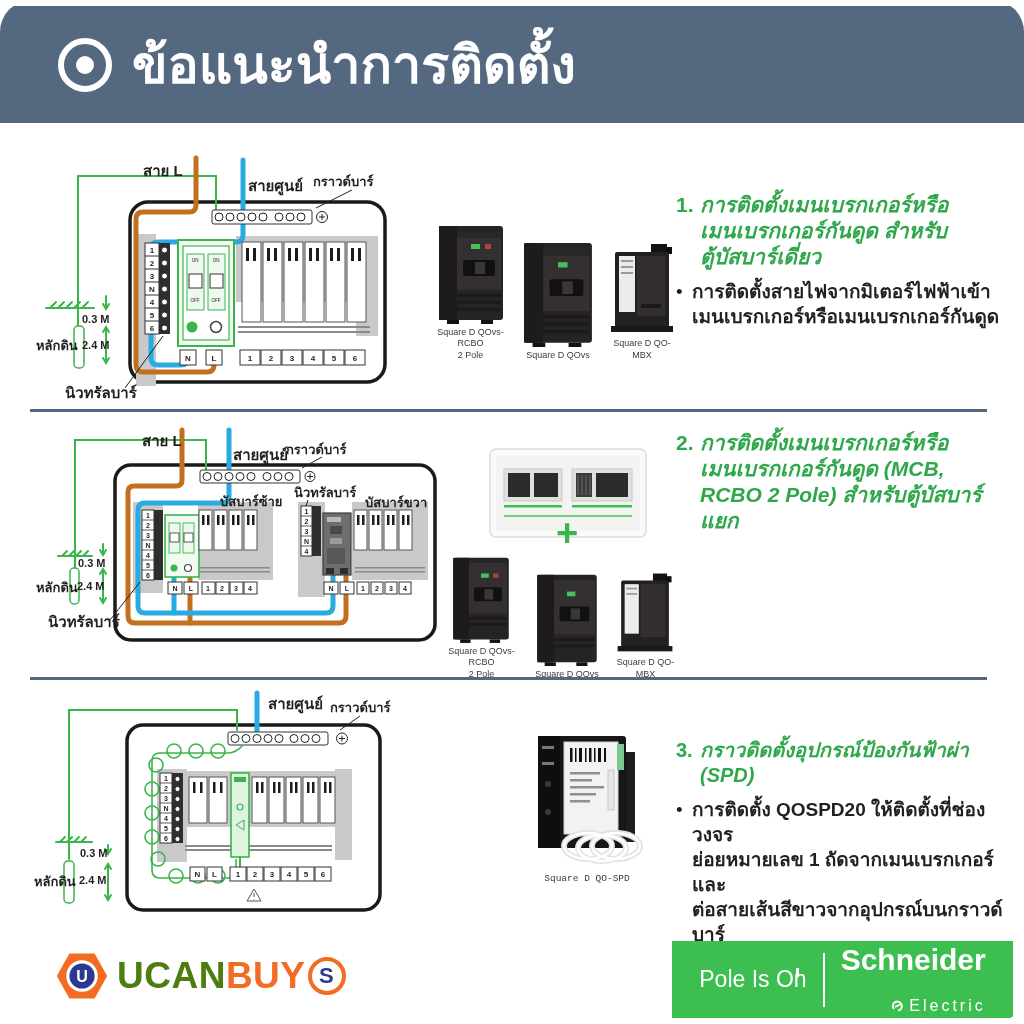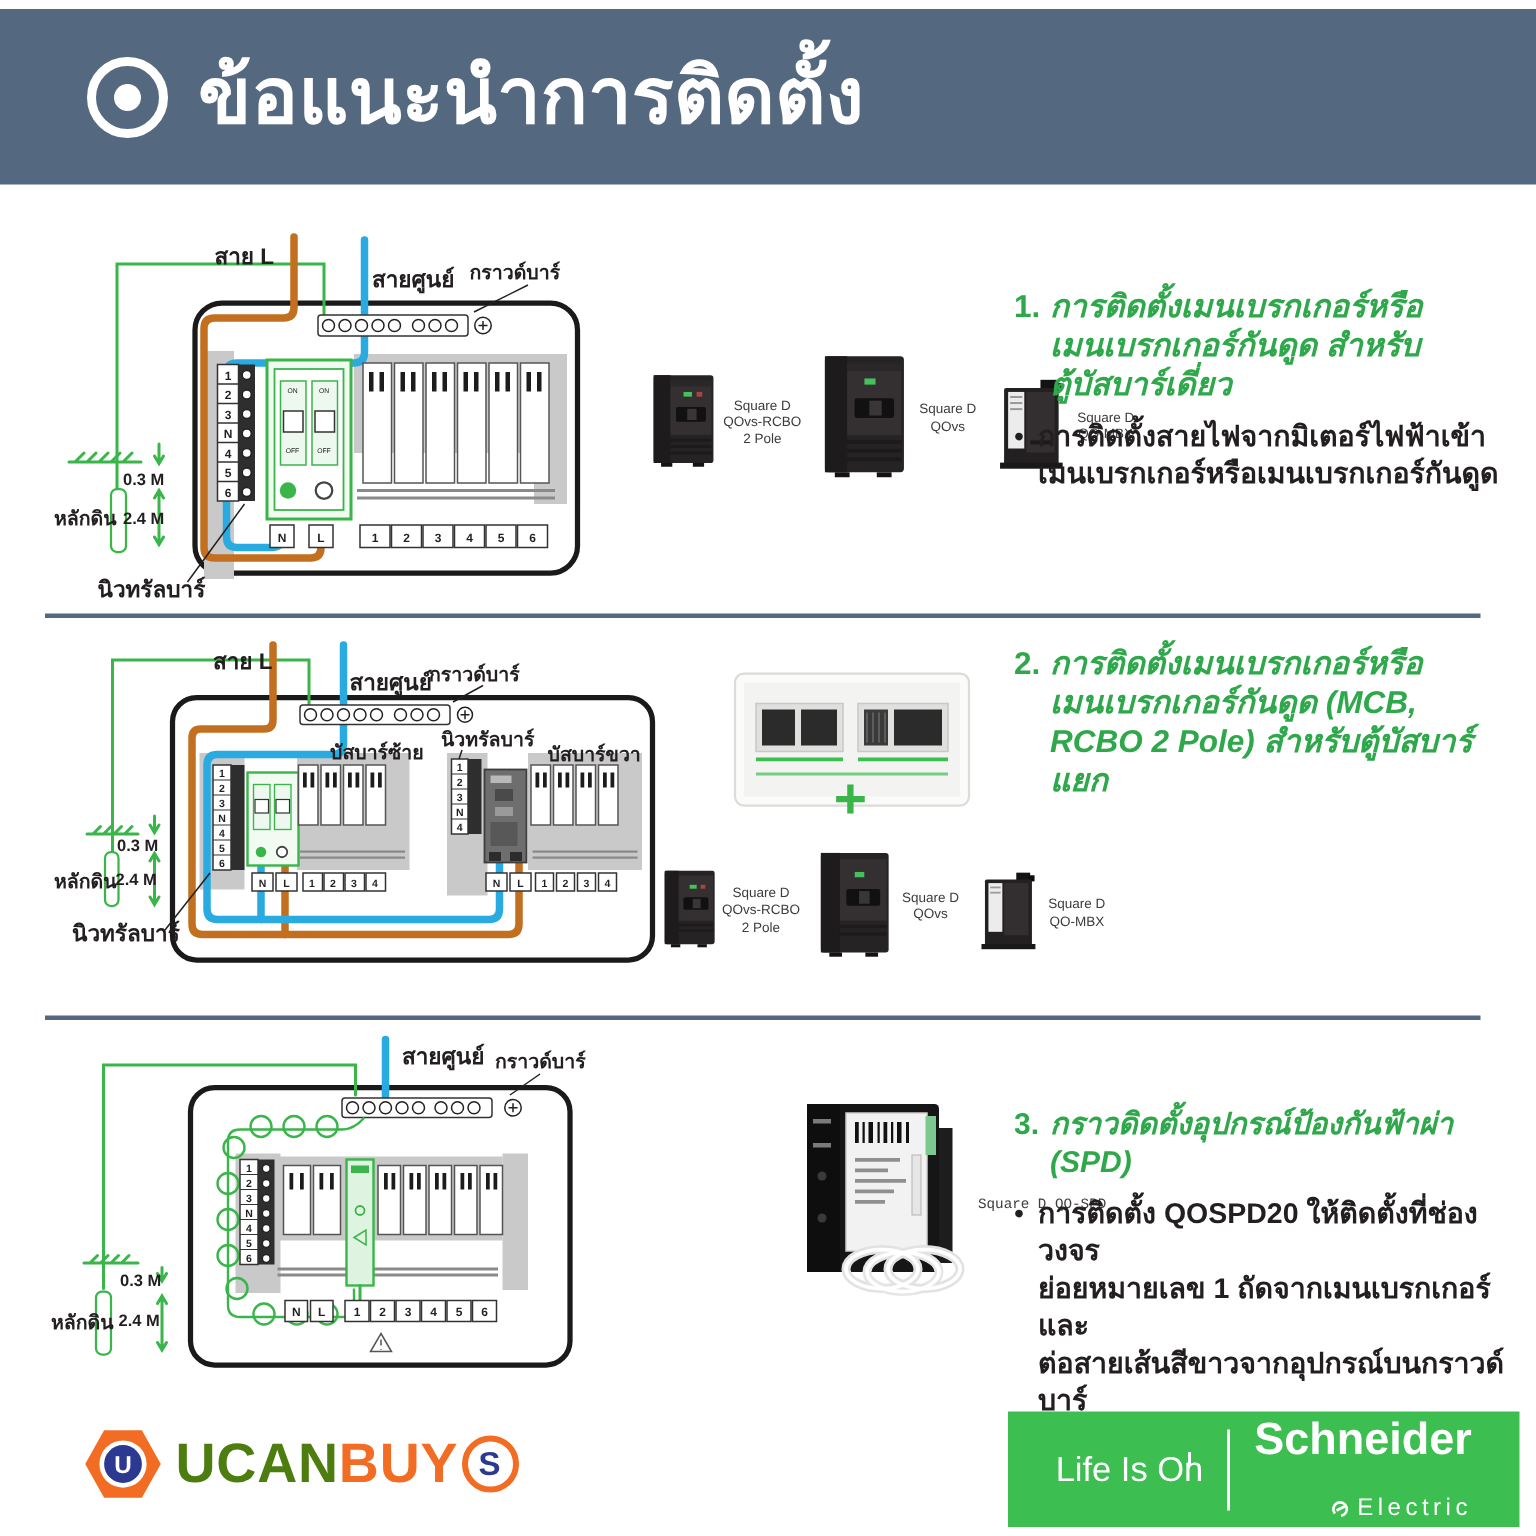--- a/index.html
+++ b/index.html
@@ -1,17 +1,17 @@
 <!DOCTYPE html>
 <html><head>
 <meta charset="utf-8">
 <style>
   html,body{margin:0;padding:0;background:#fff;}
   .page{position:relative;width:1024px;height:1024px;background:#fff;overflow:hidden;
-        font-family:"Liberation Sans",sans-serif;color:#231F20;}
+        font-family:"Liberation Sans",sans-serif;color:#231F20;border-radius:32px;}
   .abs{position:absolute;}
 
   
   .header{position:absolute;left:0;top:6px;width:1024px;height:117px;background:#54687F;
           display:flex;align-items:center;padding-left:58px;box-sizing:border-box;}
   .target{width:42px;height:42px;border:6px solid #fff;border-radius:50%;
           display:flex;align-items:center;justify-content:center;flex:0 0 auto;}
   .target::after{content:"";width:18px;height:18px;background:#fff;border-radius:50%;}
   .page-title{color:#fff;font-size:52px;font-weight:bold;margin-left:20px;line-height:1;}
 
@@ -46,21 +46,21 @@
   .cell{fill:#fff;stroke:#333;stroke-width:1;}
   .screwcol{fill:#2e2e2e;}
   .screw{fill:#fff;stroke:#222;stroke-width:1;}
   .brk{fill:#fff;stroke:#555;stroke-width:1;}
   .brkslot{fill:#1c1c1c;}
   .rail{fill:#8a8a8a;}
   .ptr{stroke:#231F20;stroke-width:1;fill:none;}
 
   
   .products{position:absolute;display:flex;align-items:flex-end;gap:8px;}
-  .product{display:flex;flex-direction:row;align-items:center;}
+  .product{display:flex;flex-direction:column;align-items:center;}
   .prod-label{margin-top:3px;font-size:9px;color:#3C3C3C;text-align:center;white-space:pre-line;line-height:1.25;}
   .plus-sign{position:absolute;color:#3AB54A;font-size:38px;font-weight:bold;line-height:1;}
 
   
   .divider{position:absolute;left:30px;width:957px;height:3px;background:#54687F;}
 
   
   .ucanbuy{position:absolute;left:55px;top:948px;display:flex;align-items:center;}
   .ucb-word{font-size:37px;font-weight:bold;letter-spacing:.5px;margin-left:8px;display:flex;align-items:center;}
   .ucb-navy{color:#4d7c0f;}
@@ -717,21 +717,21 @@
       <span class="ucb-navy">UCAN</span>
         <span class="ucb-orange">BUY</span>
       <span class="ucb-badge">
           <span>S</span>
         </span>
     </div>
   </div>
 
   <div class="se-banner">
     <div class="se-tag">
-      <span>Life Is On</span>
+      <span>Pole Is On</span>
       <span class="power-tick"></span>
     </div>
     <div class="se-div"></div>
     <div class="se-brand">
       <span class="se-name">Schneider</span>
       <span class="se-sub">
         <svg width="14" height="14" viewBox="0 0 14 14">
           <path d="M3 10 A4.5 4.5 0 1 1 7 11.5" fill="none" stroke="#fff" stroke-width="1.8"></path>
           <path d="M4 8 L10 5" stroke="#fff" stroke-width="1.8"></path>
         </svg>

